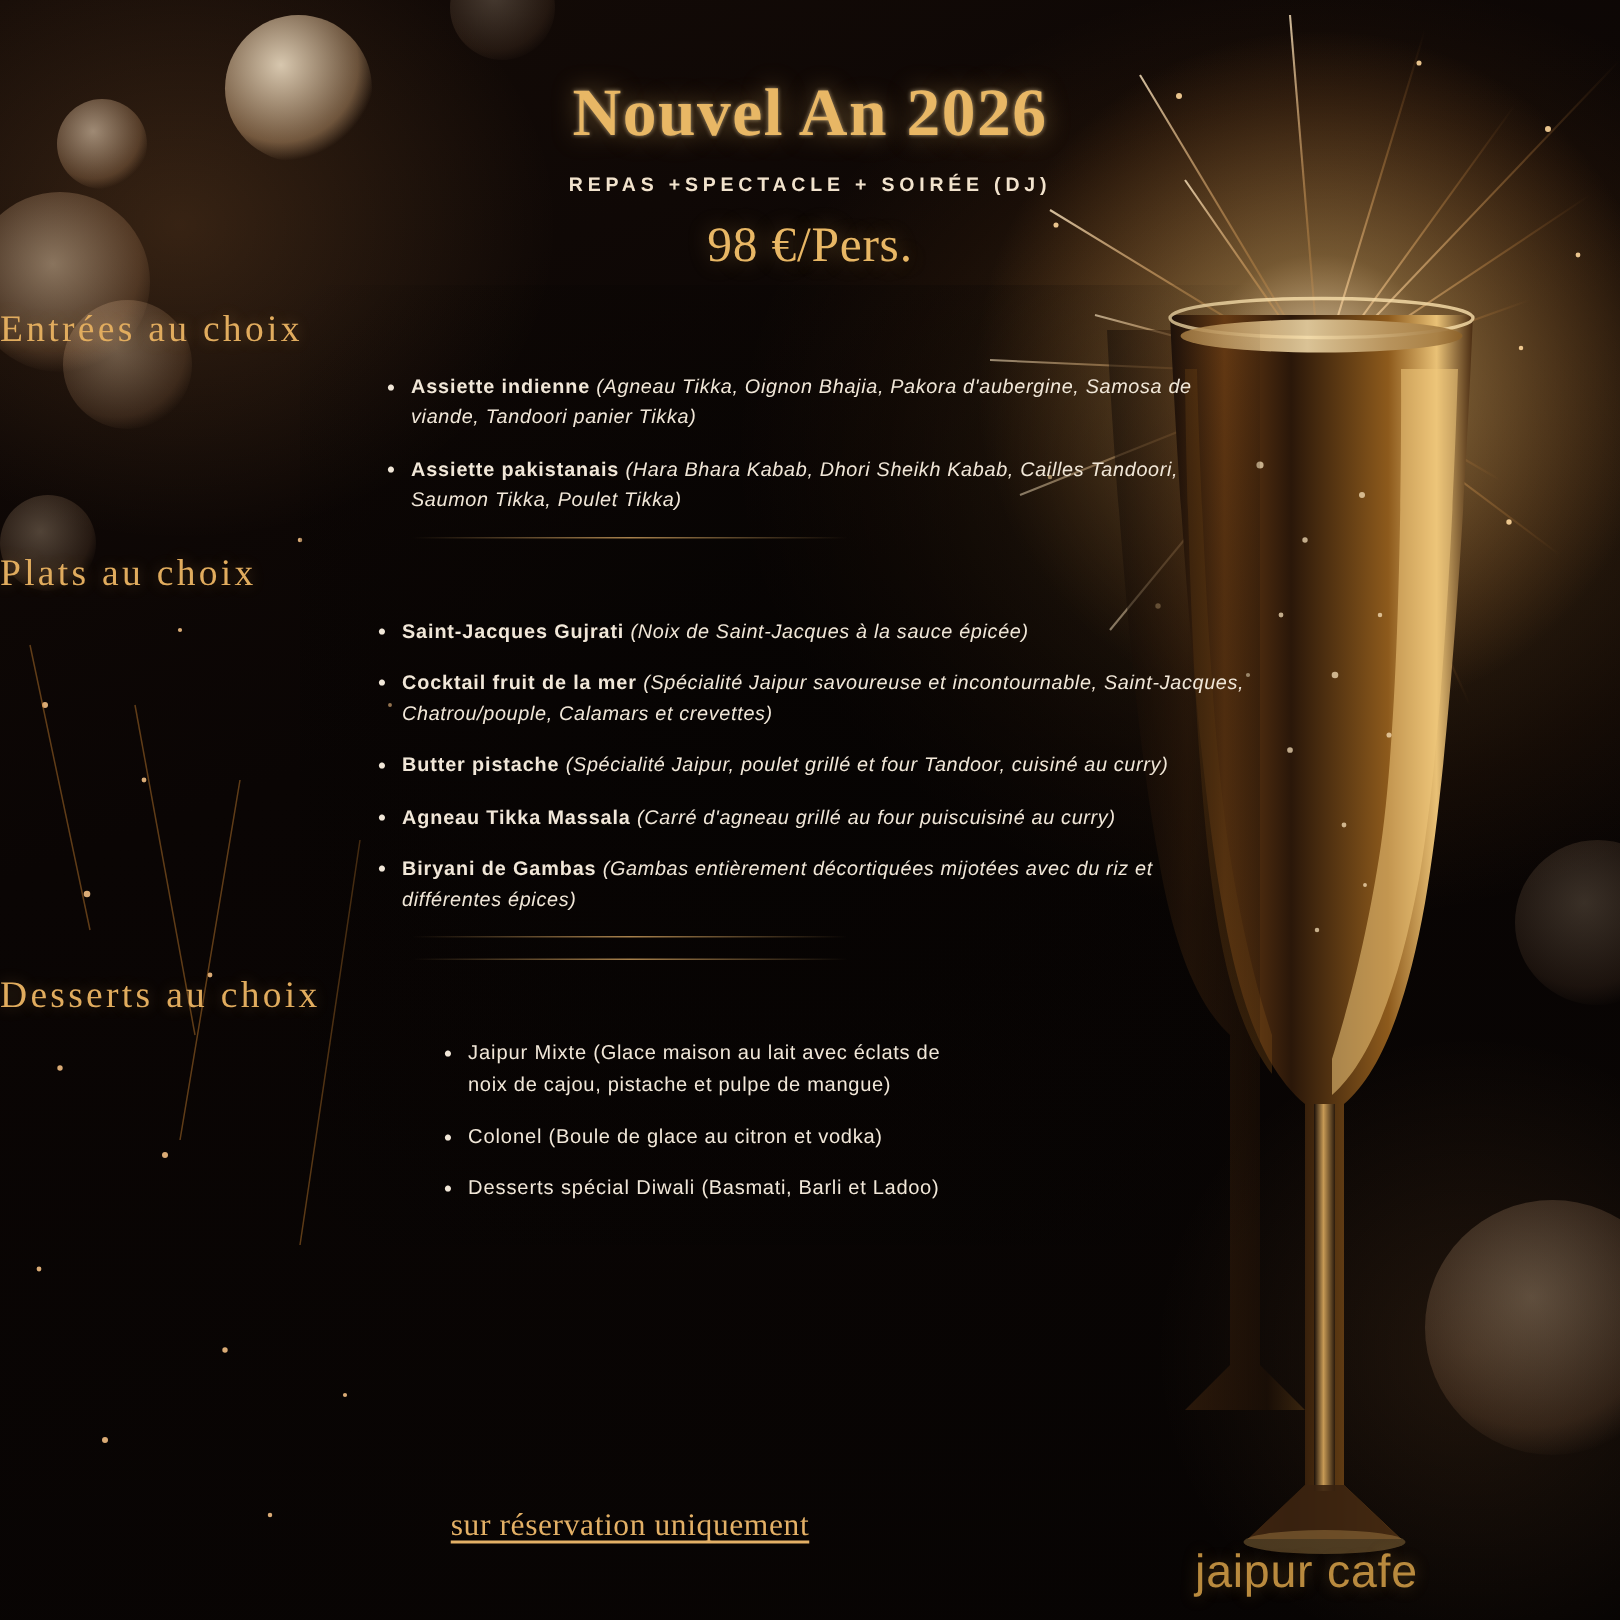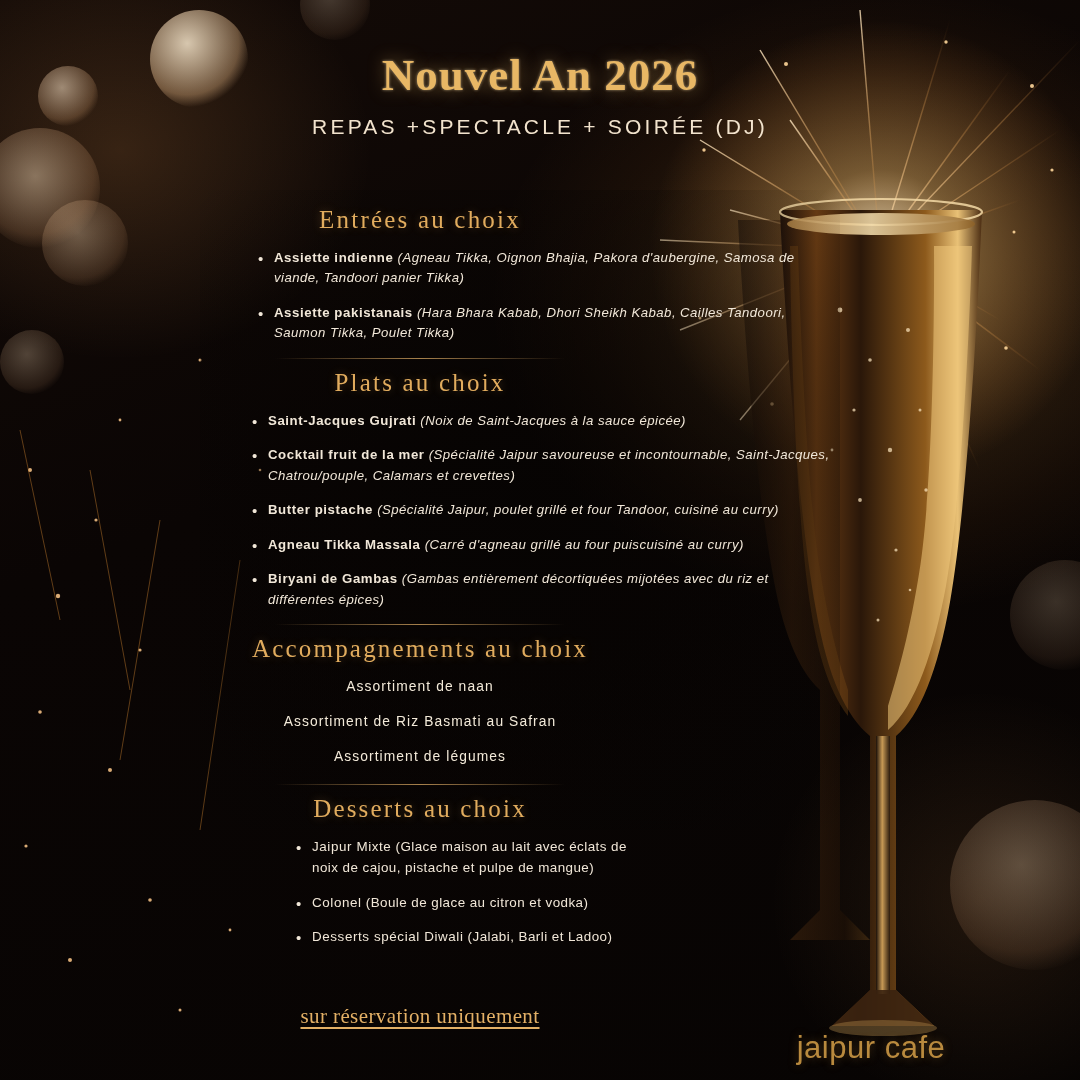--- a/index.html
+++ b/index.html
@@ -55,22 +55,22 @@
     font-weight: bold;
     font-size: 45px;
     letter-spacing: 1px;
     color: #e8b765;
     text-shadow: 0 0 18px rgba(232,183,101,0.45), 0 0 3px rgba(255,230,180,0.6);
     margin-top: 10px;
   }
 
   #subtitle {
     margin-top: 14px;
-    font-size: 21px;
-    font-weight: normal;
+    font-size: 13px;
+    font-weight: bold;
     letter-spacing: 3.2px;
     color: #f2e3cd;
   }
 
   #price {
     margin-top: 16px;
     font-family: "Liberation Serif", serif;
     font-size: 33px;
     color: #e8b765;
     letter-spacing: 0.5px;
@@ -82,21 +82,21 @@
     left: 0;
     top: 206px;
     width: 840px;
   }
 
   .section-title {
     font-family: "Liberation Serif", serif;
     font-size: 25px;
     color: #e1ac5e;
     letter-spacing: 2.2px;
-    text-align: center;
+    text-align: left;
     text-shadow: 0 0 10px rgba(225,172,94,0.3);
   }
 
   .rule {
     width: 290px;
     height: 1px;
     margin: 14px auto 10px auto;
     background: linear-gradient(90deg, rgba(220,170,100,0), rgba(220,170,100,0.75), rgba(220,170,100,0));
   }
 
@@ -341,20 +341,21 @@
     </svg>
   </div>
 
   <div id="veil"></div>
 
   <div id="content">
 
     <div class="center">
       <div id="title">Nouvel An 2026</div>
       <div id="subtitle">REPAS +SPECTACLE + SOIRÉE (DJ)</div>
+      <div id="price">98 €/Pers.</div>
     </div>
 
     <div id="menu">
 
       <div>
         <div class="section-title">Entrées au choix</div>
         <ul class="items entrees">
           <li class="item">
             <span class="nm">Assiette indienne</span>
             <span class="ds">(Agneau Tikka, Oignon Bhajia, Pakora d'aubergine, Samosa de viande, Tandoori panier Tikka)</span>
@@ -389,45 +390,37 @@
           </li>
           <li class="item">
             <span class="nm">Biryani de Gambas</span>
             <span class="ds">(Gambas entièrement décortiquées mijotées avec du riz et différentes épices)</span>
           </li>
         </ul>
       </div>
 
       <div class="rule"></div>
 
-      <div>
-        <div class="section-title">Accompagnements au choix</div>
-        <div class="accomp">
-          <div class="acc-line">Assortiment de naan</div>
-          <div class="acc-line">Assortiment de Riz Basmati au Safran</div>
-          <div class="acc-line">Assortiment de légumes</div>
-        </div>
-      </div>
 
       <div class="rule"></div>
 
       <div>
         <div class="section-title">Desserts au choix</div>
         <ul class="items desserts">
           <li class="item">
             <span class="nm">Jaipur Mixte</span>
             <span class="ds">(Glace maison au lait avec éclats de noix de cajou, pistache et pulpe de mangue)</span>
           </li>
           <li class="item">
             <span class="nm">Colonel</span>
             <span class="ds">(Boule de glace au citron et vodka)</span>
           </li>
           <li class="item">
             <span class="nm">Desserts spécial Diwali</span>
-            <span class="ds">(Jalabi, Barli et Ladoo)</span>
+            <span class="ds">(Basmati, Barli et Ladoo)</span>
           </li>
         </ul>
       </div>
     </div>
 
     <div id="reservation">sur réservation uniquement</div>
 
     <div id="logo">
       <div class="lg-main">jaipur cafe</div>
     </div>

